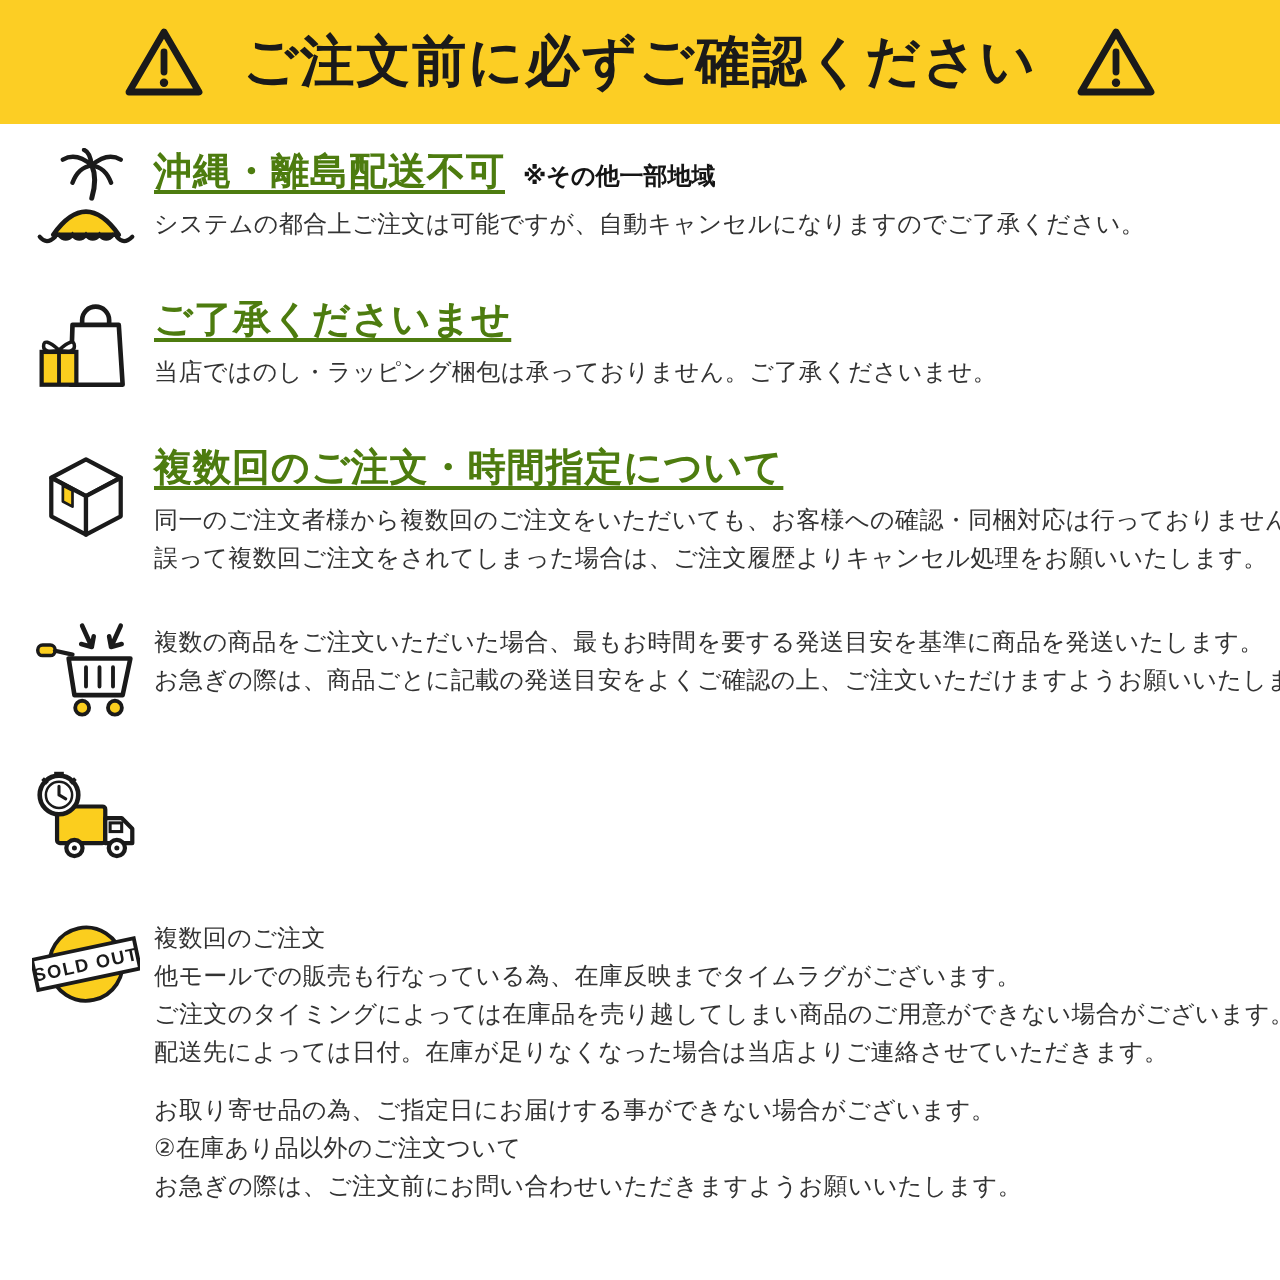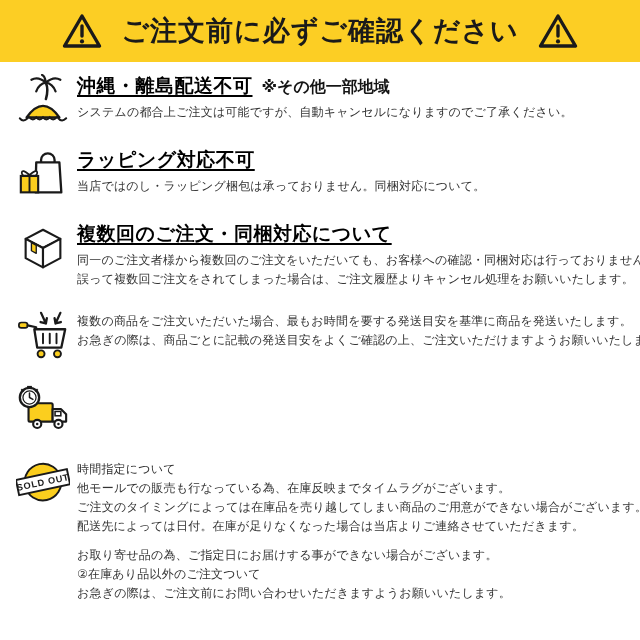--- a/index.html
+++ b/index.html
@@ -25,26 +25,26 @@
   .sections{padding:11px 4px 0 12px;}
   .section{display:flex;align-items:flex-start;margin-bottom:19px;}
   .icon-cell{
     width:62px;flex-shrink:0;display:flex;justify-content:center;
     padding-top:1px;
   }
   .icon-cell svg{width:54px;height:54px;display:block;}
   .text-cell{flex:1;min-width:0;padding-left:3px;}
   .sec-heading-row{display:flex;align-items:baseline;gap:9px;}
   .sec-heading-text{
-    font-size:19px;font-weight:800;color:#000000;
+    font-size:19px;font-weight:800;color:#4d7c0f;
     text-decoration:underline;text-decoration-thickness:1.5px;
     text-underline-offset:3px;letter-spacing:0.5px;white-space:nowrap;
   }
   .sec-heading-suffix{
-    font-size:16px;font-weight:700;color:#151515;white-space:nowrap;text-align:right;
+    font-size:12px;font-weight:700;color:#151515;white-space:nowrap;text-align:right;
   }
   .sec-body{margin-top:4px;}
   .body-line{
     font-size:12px;line-height:19px;color:#333333;
     letter-spacing:0.2px;white-space:nowrap;
   }
   .body-gap{height:10px;}
 </style>
 </head>
 <body>
@@ -96,41 +96,41 @@
           <svg viewBox="0 0 56 56">
     <path d="M26 15 v-2.5 a7 7 0 0 1 14 0 V15" fill="none" stroke="#1a1a1a" stroke-width="2.4"></path>
     <path d="M21 15 h24 l2 31 H20 Z" fill="#fff" stroke="#1a1a1a" stroke-width="2.4" stroke-linejoin="round"></path>
     <rect x="5" y="29" width="18" height="17" fill="#FBCE1E" stroke="#1a1a1a" stroke-width="2.2"></rect>
     <line x1="14" y1="29" x2="14" y2="46" stroke="#1a1a1a" stroke-width="2"></line>
     <path d="M14 28 q-8 -7 -8 -2 q0 4 8 2 M14 28 q8 -7 8 -2 q0 4 -8 2" fill="#fff" stroke="#1a1a1a" stroke-width="1.8" stroke-linejoin="round"></path>
   </svg>
         </div>
     <div class="text-cell">
       <div class="sec-heading-row">
-        <span class="sec-heading-text">ラッピング対応不可</span>
+        <span class="sec-heading-text">ご了承くださいませ</span>
 
       </div>
       <div class="sec-body">
-            <div class="body-line">当店ではのし・ラッピング梱包は承っておりません。同梱対応について。</div>
+            <div class="body-line">当店ではのし・ラッピング梱包は承っておりません。ご了承くださいませ。</div>
           </div>
     </div>
   </div>
 
   <div class="section">
     <div class="icon-cell">
           <svg viewBox="0 0 56 56">
     <polygon points="28,8 46,17.5 28,27 10,17.5" fill="#fff" stroke="#1a1a1a" stroke-width="2.2" stroke-linejoin="round"></polygon>
     <polygon points="10,17.5 28,27 28,47 10,37.5" fill="#fff" stroke="#1a1a1a" stroke-width="2.2" stroke-linejoin="round"></polygon>
     <polygon points="46,17.5 28,27 28,47 46,37.5" fill="#fff" stroke="#1a1a1a" stroke-width="2.2" stroke-linejoin="round"></polygon>
     <polygon points="16,21.5 21,24.2 21,32.5 16,29.8" fill="#FBCE1E" stroke="#1a1a1a" stroke-width="1.4" stroke-linejoin="round"></polygon>
   </svg>
         </div>
     <div class="text-cell">
       <div class="sec-heading-row">
-        <span class="sec-heading-text">複数回のご注文・同梱対応について</span>
+        <span class="sec-heading-text">複数回のご注文・時間指定について</span>
 
       </div>
       <div class="sec-body">
             <div class="body-line">同一のご注文者様から複数回のご注文をいただいても、お客様への確認・同梱対応は行っておりません。</div>
             <div class="body-line">誤って複数回ご注文をされてしまった場合は、ご注文履歴よりキャンセル処理をお願いいたします。</div>
           </div>
     </div>
   </div>
 
   <div class="section">
@@ -178,21 +178,21 @@
           <svg viewBox="0 0 56 56">
     <g transform="rotate(-12 28 26)">
       <circle cx="28" cy="26" r="19" fill="#FBCE1E" stroke="#1a1a1a" stroke-width="2"></circle>
       <rect x="1" y="18" width="54" height="16" fill="#fff" stroke="#1a1a1a" stroke-width="2"></rect>
       <text x="28" y="29.5" text-anchor="middle" font-family="Liberation Sans, sans-serif" font-size="9.5" font-weight="bold" letter-spacing="0.8" fill="#1a1a1a">SOLD OUT</text>
     </g>
   </svg>
         </div>
     <div class="text-cell">
       <div class="sec-body">
-            <div class="body-line">時間指定について</div>
+            <div class="body-line">複数回のご注文</div>
             <div class="body-line">他モールでの販売も行なっている為、在庫反映までタイムラグがございます。</div>
             <div class="body-line">ご注文のタイミングによっては在庫品を売り越してしまい商品のご用意ができない場合がございます。</div>
             <div class="body-line">配送先によっては日付。在庫が足りなくなった場合は当店よりご連絡させていただきます。</div>
             <div class="body-gap"></div>
             <div class="body-line">お取り寄せ品の為、ご指定日にお届けする事ができない場合がございます。</div>
             <div class="body-line">②在庫あり品以外のご注文ついて</div>
             <div class="body-line">お急ぎの際は、ご注文前にお問い合わせいただきますようお願いいたします。</div>
           </div>
     </div>
   </div>

